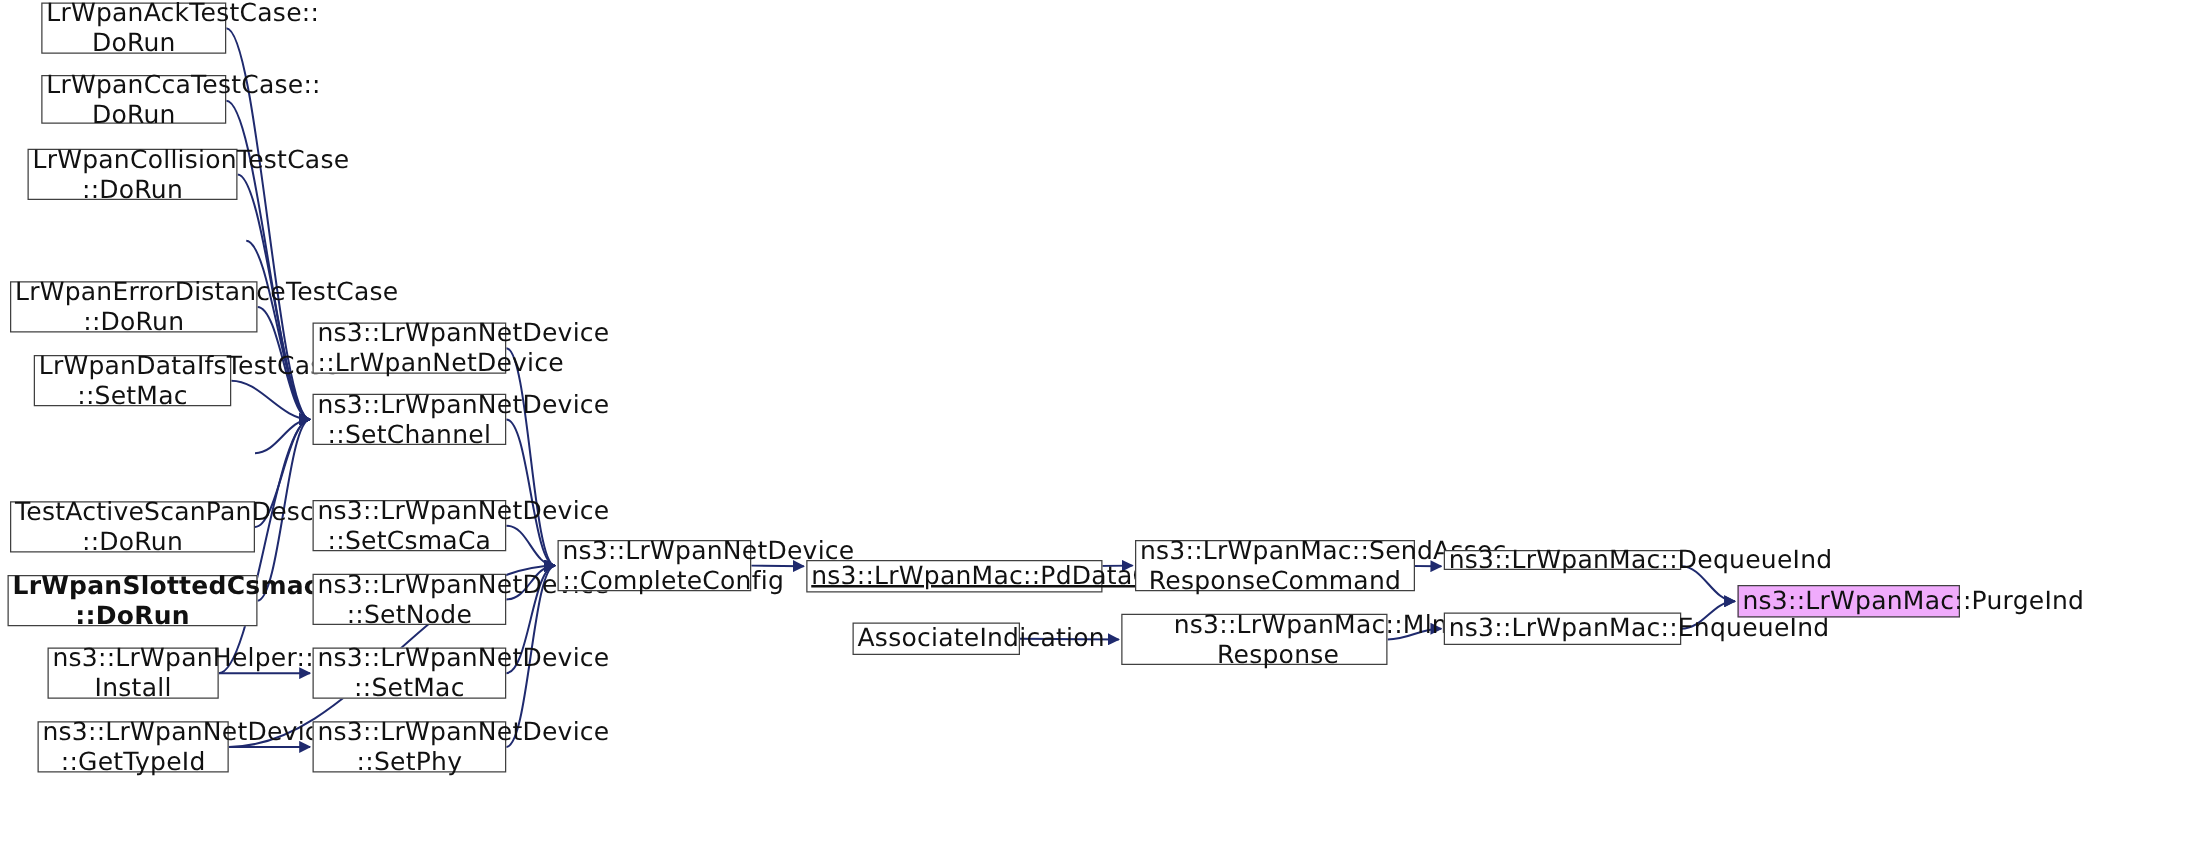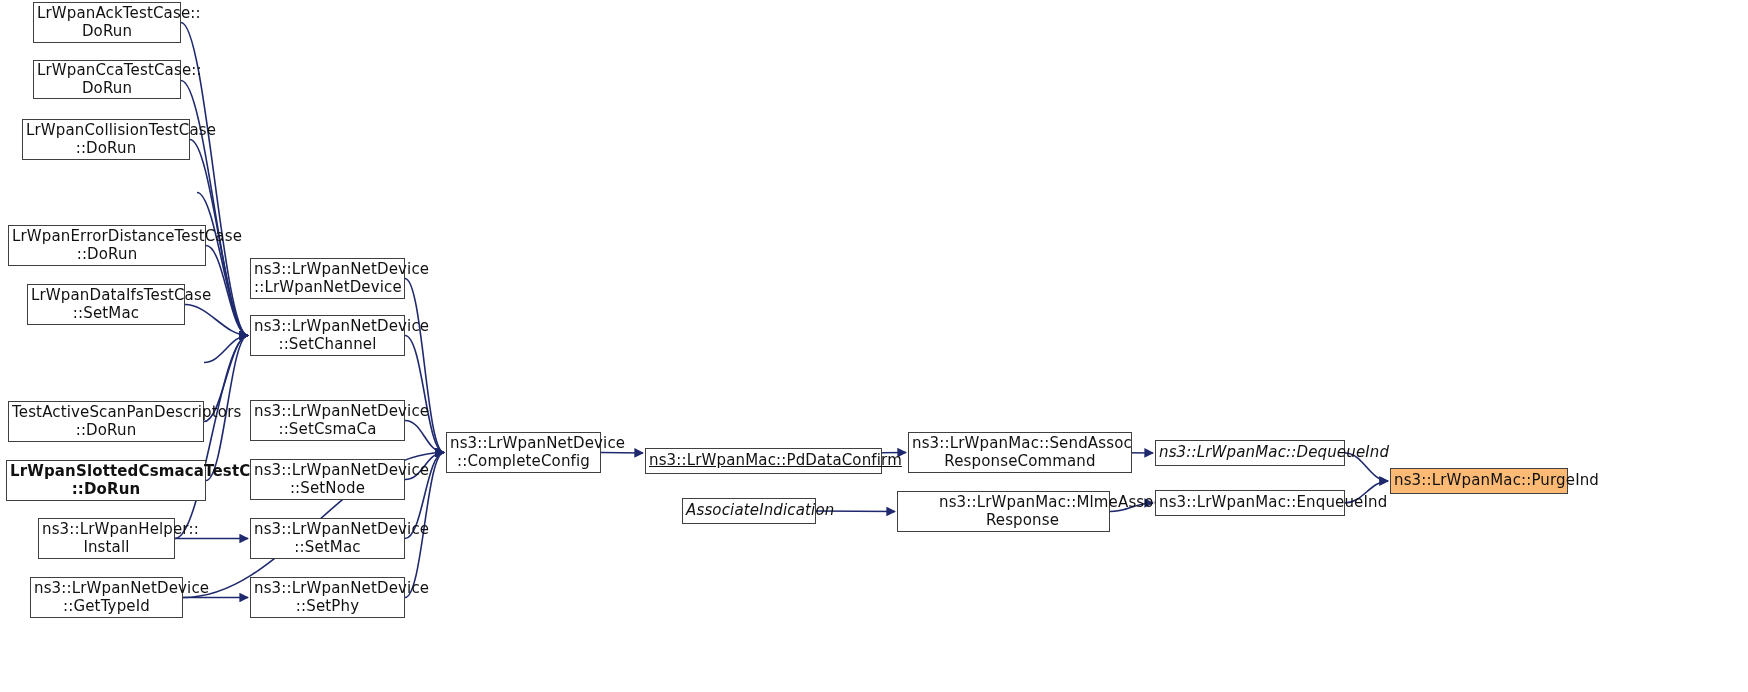--- a/index.html
+++ b/index.html
@@ -27,28 +27,28 @@
     position: absolute;
     box-sizing: border-box;
     border: 1px solid #404040;
     background: #ffffff;
     color: #111111;
     display: flex;
     align-items: center;
     justify-content: flex-end;
     text-align: center;
     line-height: 1.18;
-    font-size: 15px;
+    font-size: 20px;
     letter-spacing: 0.01em;
     white-space: pre-line;
     padding: 1px 3px;
     z-index: 2;
   }
   .gnode.highlight {
-    background: #fdba74;
+    background: #f0abfc;
     border-color: #404040;
   }
   .gnode .lbl {
     display: block;
     width: 100%;
     white-space: pre-line;
   }
 </style>
 </head>
 <body>
@@ -113,21 +113,21 @@
 ::SetCsmaCa</span></div>
     <div class="gnode" style="left: 250px; top: 459px; width: 155px; height: 41px;"><span class="lbl">ns3::LrWpanNetDevice
 ::SetNode</span></div>
     <div class="gnode" style="left: 250px; top: 518px; width: 155px; height: 41px;"><span class="lbl">ns3::LrWpanNetDevice
 ::SetMac</span></div>
     <div class="gnode" style="left: 250px; top: 577px; width: 155px; height: 41px;"><span class="lbl">ns3::LrWpanNetDevice
 ::SetPhy</span></div>
     <div class="gnode" style="left: 446px; top: 432px; width: 155px; height: 41px;"><span class="lbl">ns3::LrWpanNetDevice
 ::CompleteConfig</span></div>
     <div class="gnode" style="left: 645px; top: 448px; width: 237px; height: 26px; text-decoration: underline;"><span class="lbl">ns3::LrWpanMac::PdDataConfirm</span></div>
-    <div class="gnode" style="left: 682px; top: 498px; width: 134px; height: 26px; font-style: italic;"><span class="lbl">AssociateIndication</span></div>
+    <div class="gnode" style="left: 682px; top: 498px; width: 134px; height: 26px;"><span class="lbl">AssociateIndication</span></div>
     <div class="gnode" style="left: 908px; top: 432px; width: 224px; height: 41px;"><span class="lbl">ns3::LrWpanMac::SendAssoc
 ResponseCommand</span></div>
     <div class="gnode" style="left: 897px; top: 491px; width: 213px; height: 41px; padding-left: 41px;"><span class="lbl">ns3::LrWpanMac::MlmeAssociate
 Response</span></div>
-    <div class="gnode" style="left: 1155px; top: 440px; width: 190px; height: 26px; font-style: italic;"><span class="lbl">ns3::LrWpanMac::DequeueInd</span></div>
+    <div class="gnode" style="left: 1155px; top: 440px; width: 190px; height: 16px;"><span class="lbl">ns3::LrWpanMac::DequeueInd</span></div>
     <div class="gnode" style="left: 1155px; top: 490px; width: 190px; height: 26px;"><span class="lbl">ns3::LrWpanMac::EnqueueInd</span></div>
     <div class="gnode highlight" style="left: 1390px; top: 468px; width: 178px; height: 26px;"><span class="lbl">ns3::LrWpanMac::PurgeInd</span></div>
   </div>
 
 </body></html>

